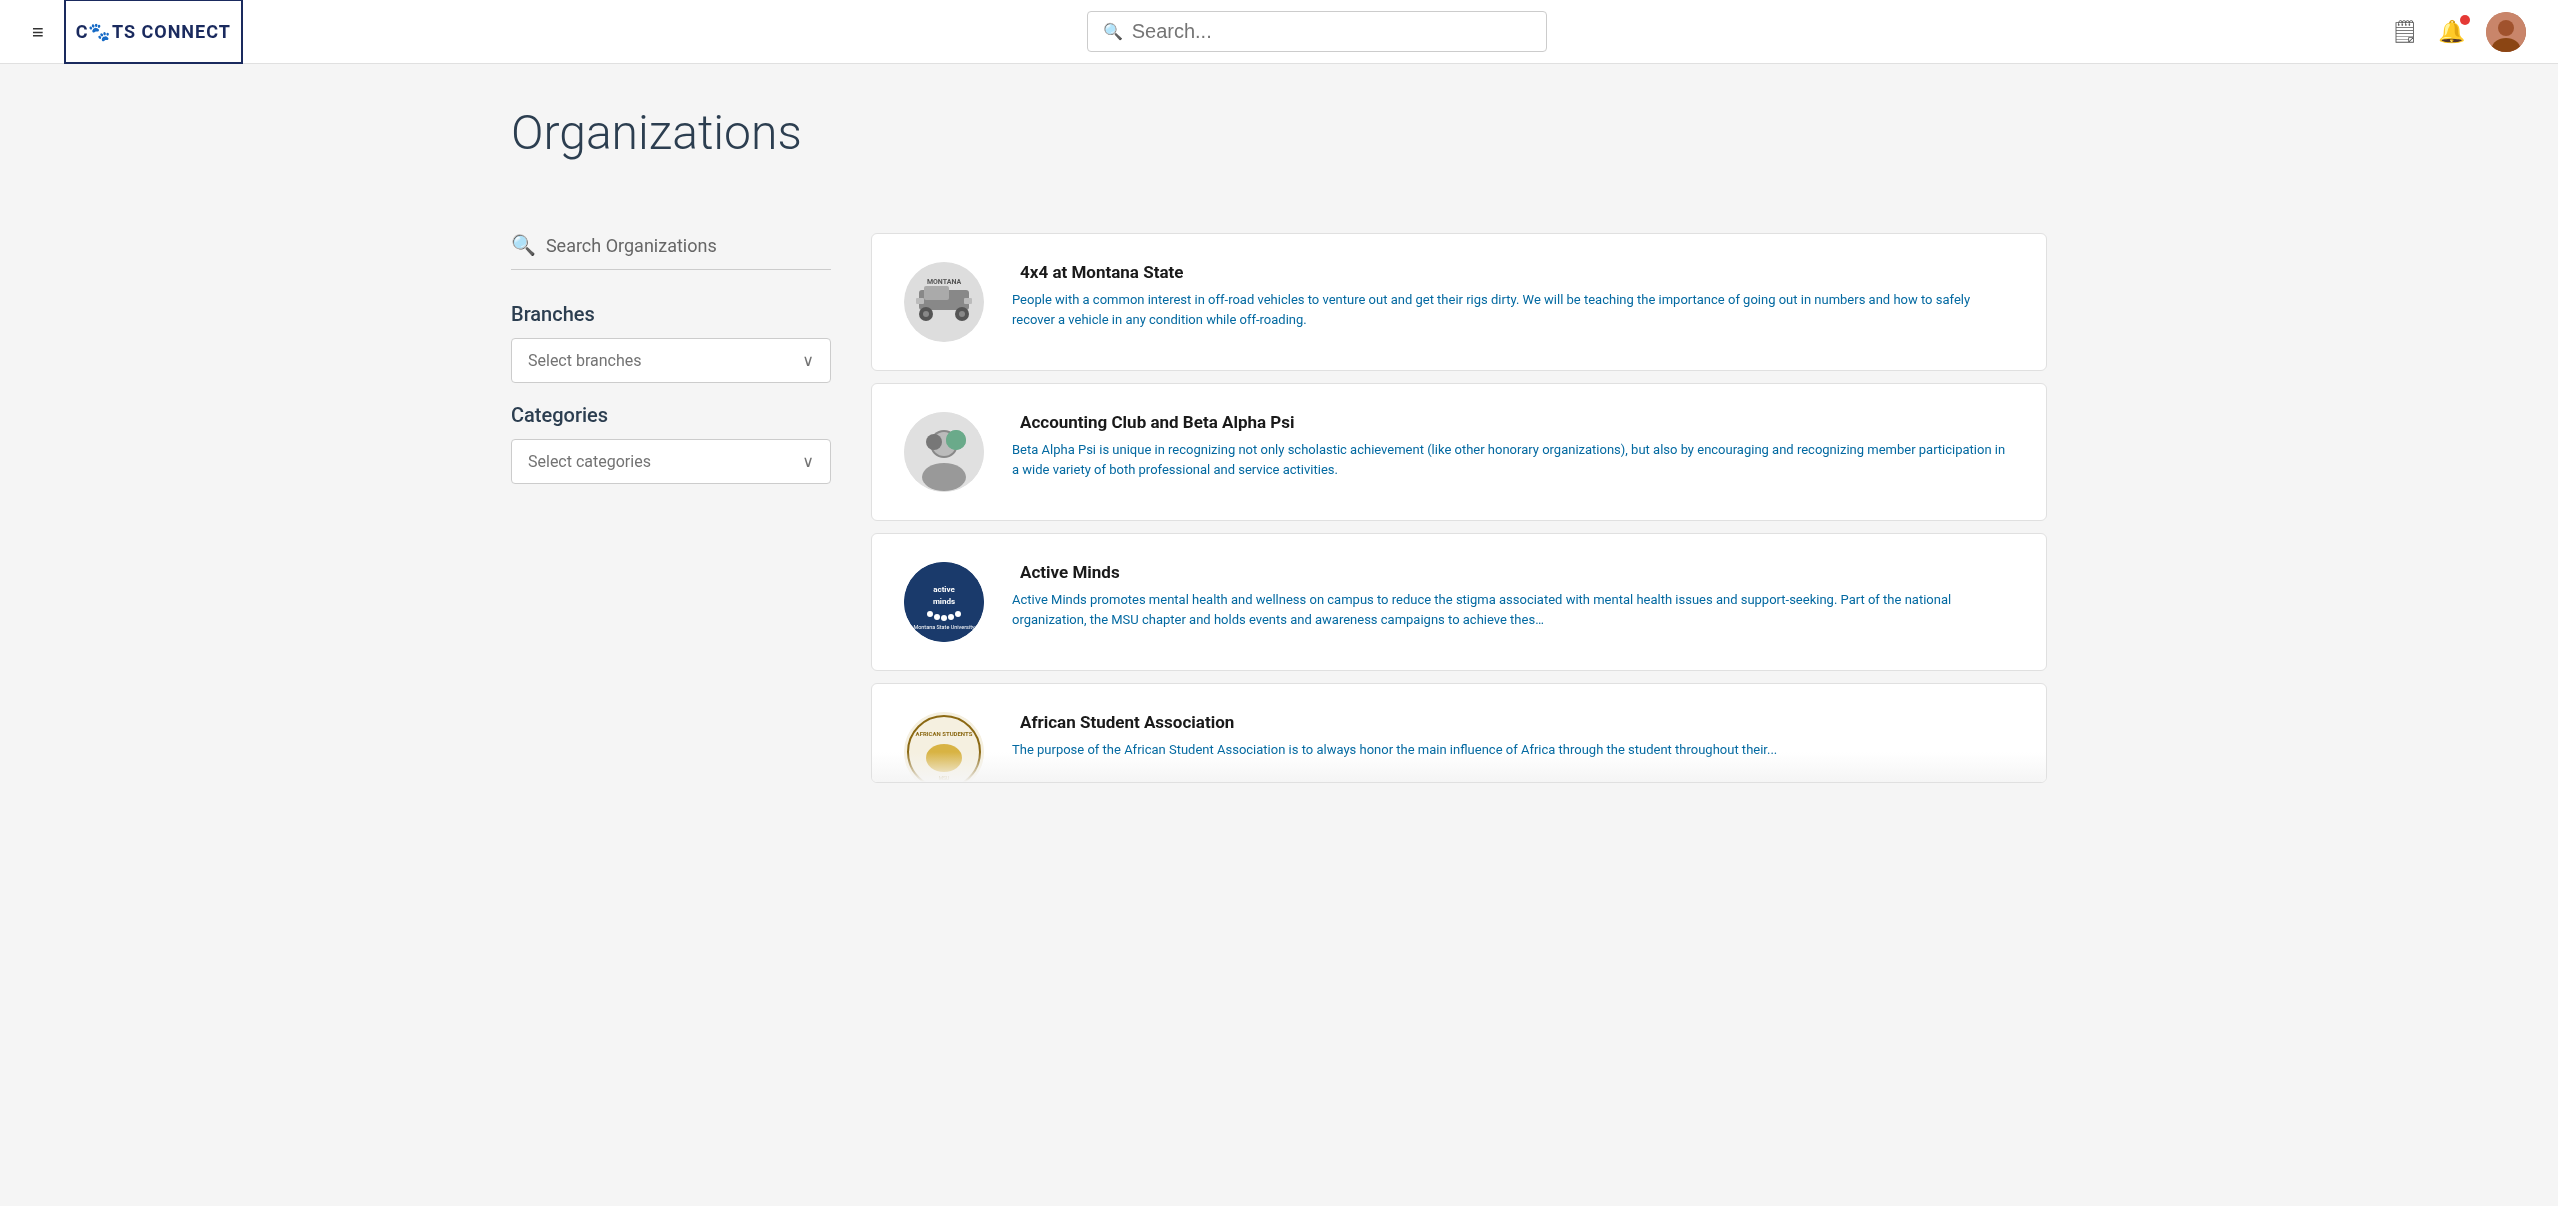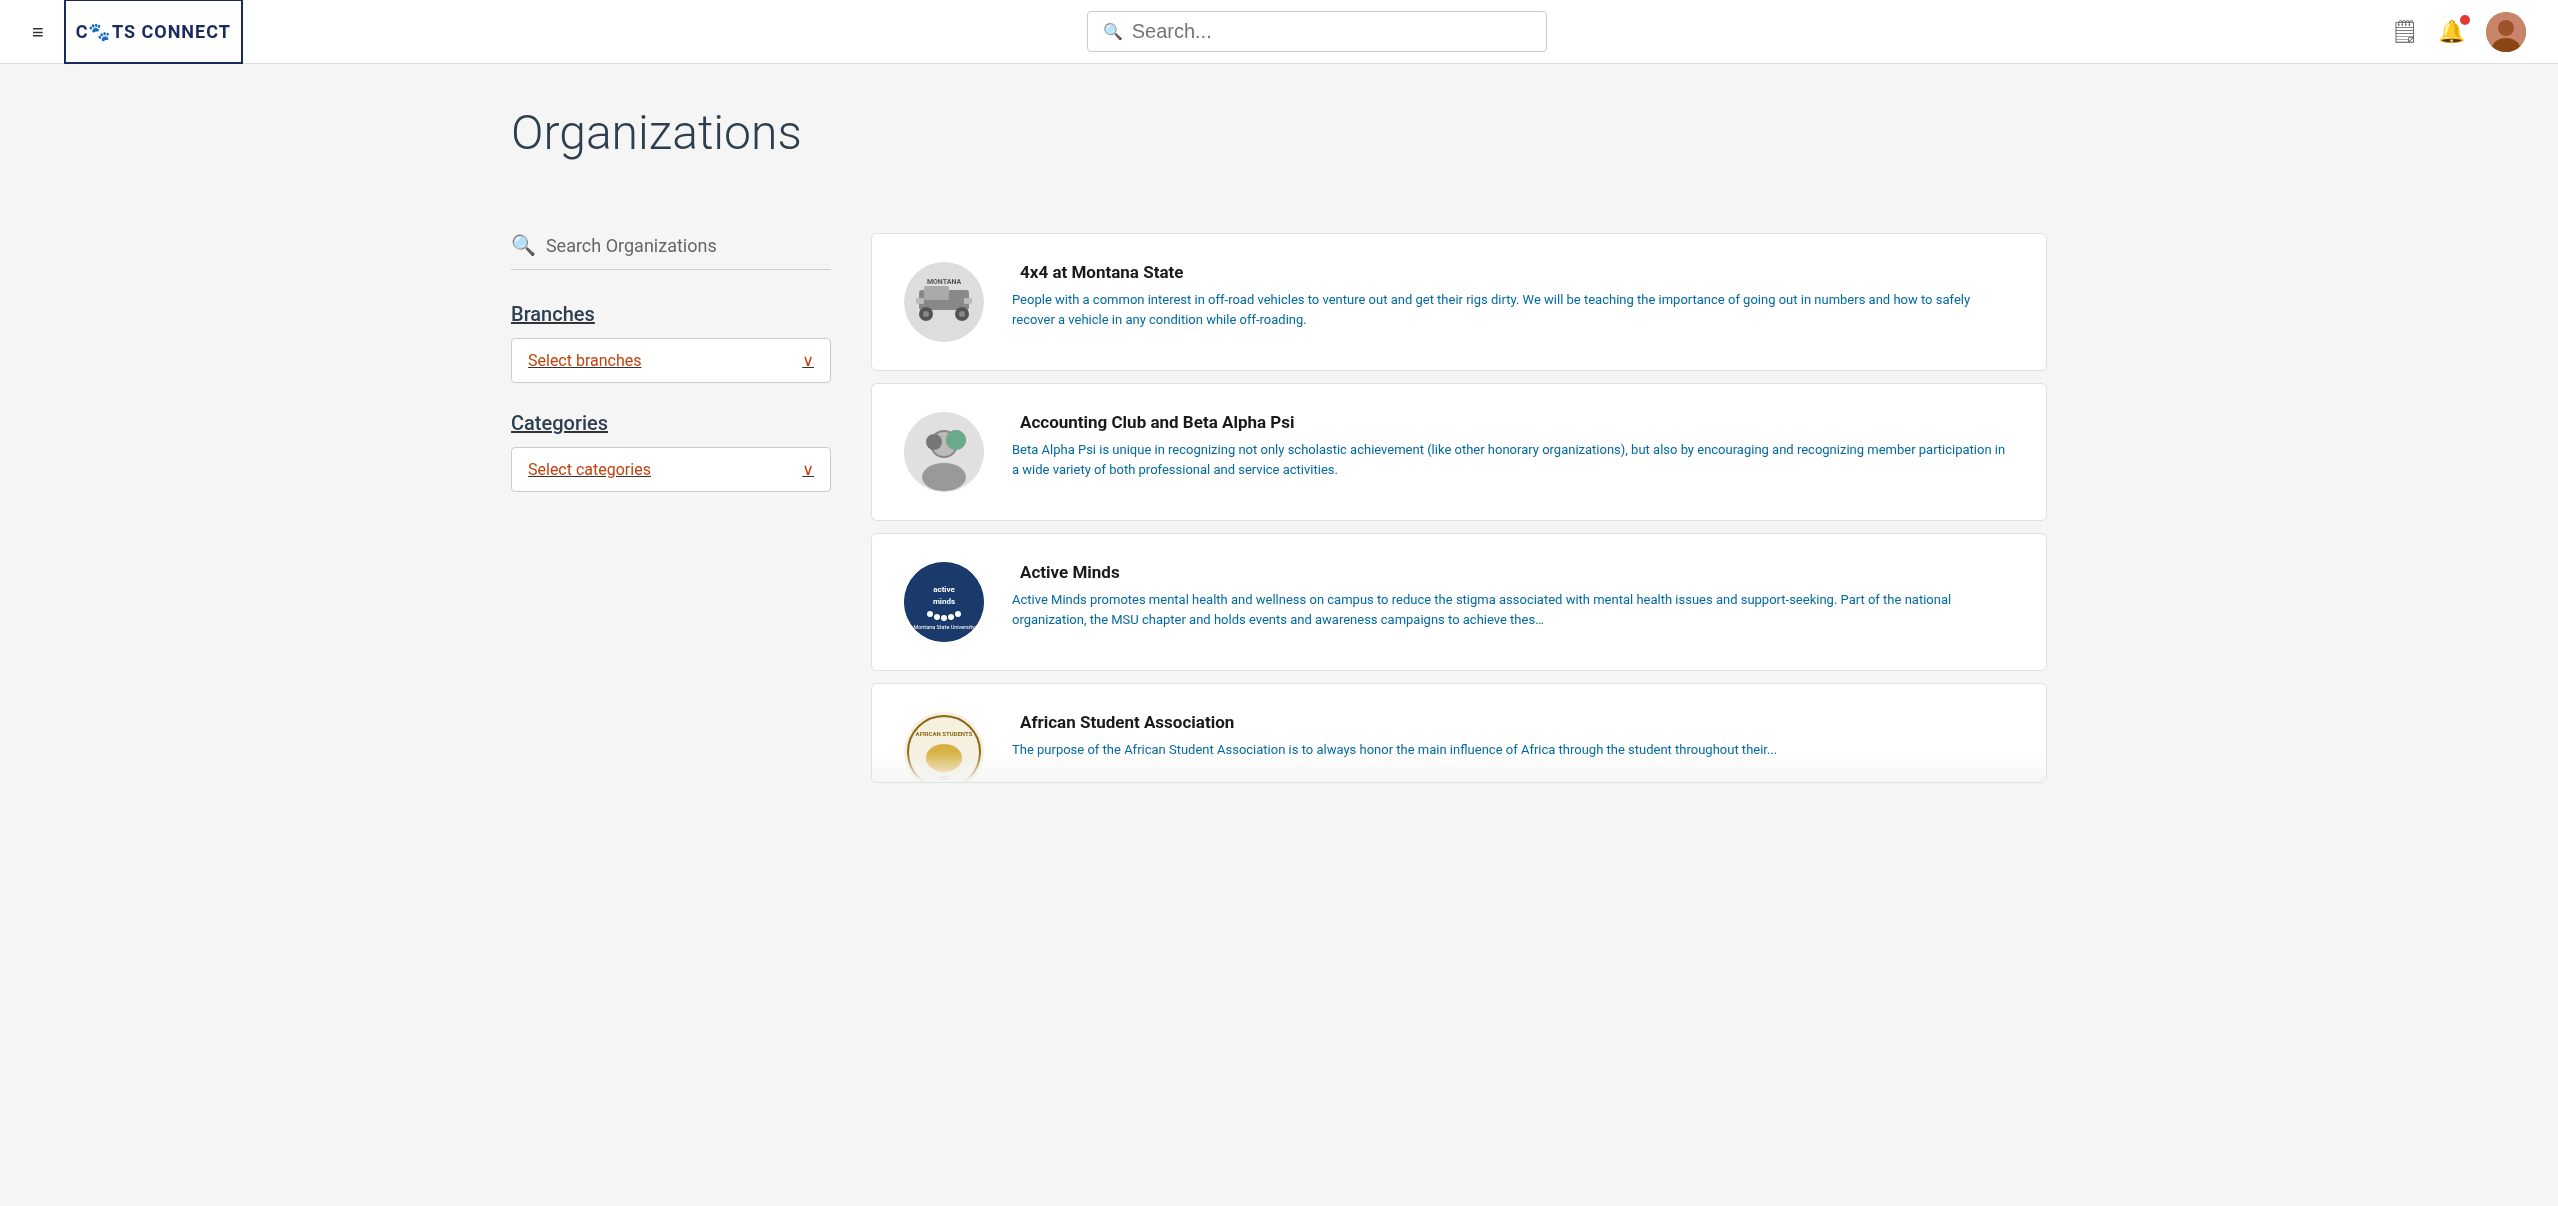--- a/index.html
+++ b/index.html
@@ -134,40 +134,39 @@
       padding-bottom: 12px;
       margin-bottom: 32px;
       cursor: pointer;
     }
     .search-orgs-text {
       font-size: 18px;
       color: #666;
       text-align: center;
     }
     .filter-section {
-      margin-bottom: 28px;
-      text-decoration: underline;
+      margin-bottom: 20px;
     }
     .filter-label {
       font-size: 20px;
       font-weight: 500;
       color: #2c3e50;
       margin-bottom: 12px;
     }
     .select-dropdown {
       display: flex;
       align-items: center;
       justify-content: space-between;
       border: 1px solid #ccc;
       border-radius: 4px;
       padding: 12px 16px;
       cursor: pointer;
       background: #fff;
       font-size: 16px;
-      color: #c2410c;
+      color: #737373;
       gap: 8px;
     }
     .register-btn {
       margin-top: 40px;
       width: 100%;
       padding: 14px 20px;
       border: 2px solid #1a2a5e;
       background: #fff;
       color: #333;
       font-size: 13px;

